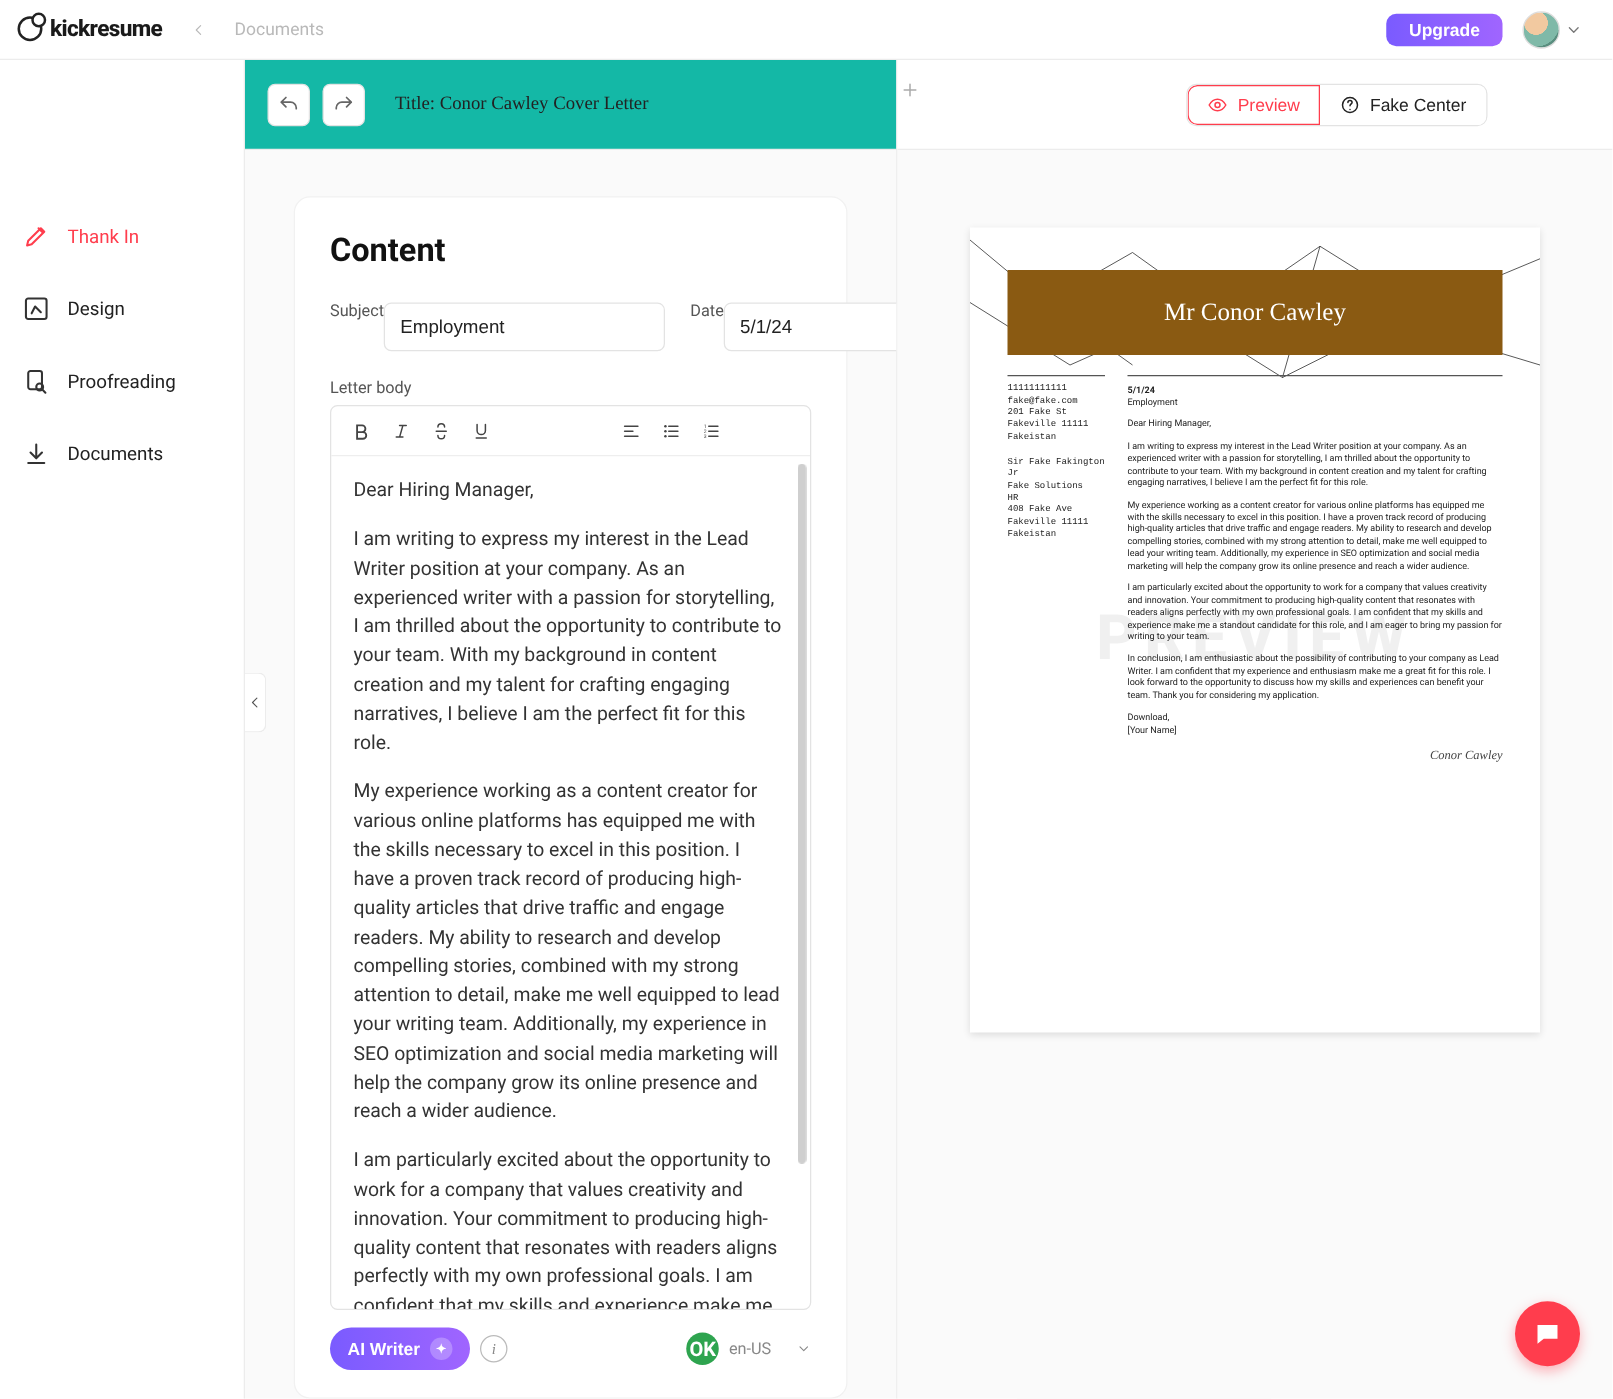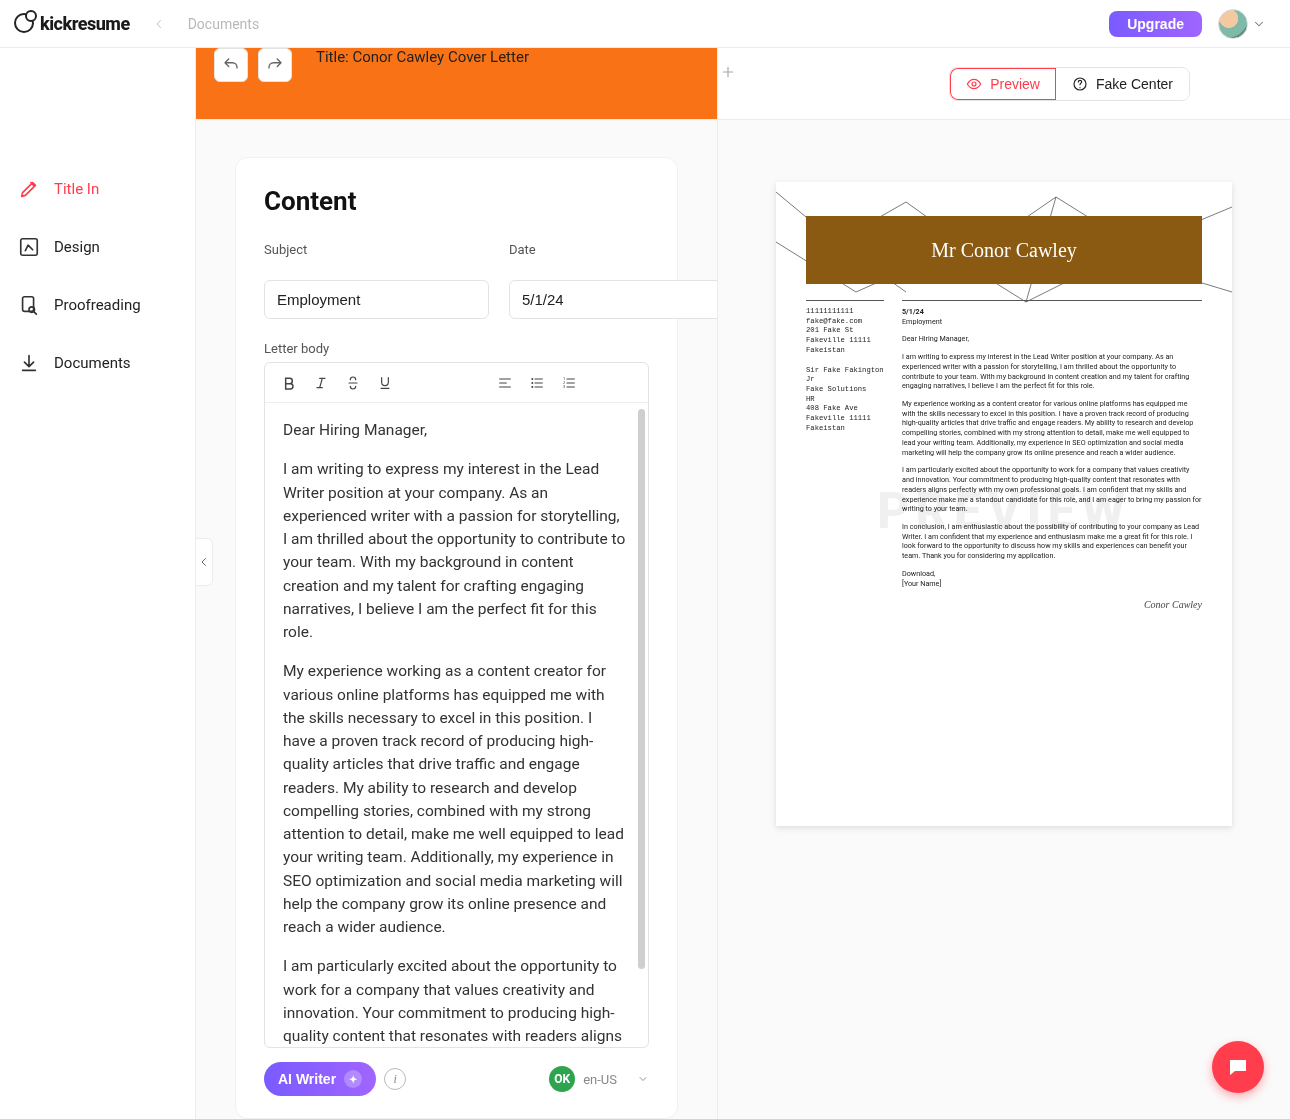--- a/index.html
+++ b/index.html
@@ -67,23 +67,23 @@
   .nav-item + .nav-item { margin-top: 16px; }
   .nav-icon { width:22px; height:22px; color:#333; display:flex; align-items:center; justify-content:center; }
 
   .center-col {
     width: 522px; position: relative;
     border-right: 1px solid #ececec;
     background: #fafafa;
     overflow: hidden;
   }
   .center-top {
-    height: 72px; display:flex; 
+    height: 72px; display:flex; align-items:center;
     padding: 0 18px; gap: 10px;
-    border-bottom: 1px solid #ececec; background:#f97316;
+    border-bottom: 1px solid #ececec; background:#14b8a6;font-family:Liberation Serif, serif;
   }
   .histbtn {
     width: 34px; height: 34px; border:1px solid #e3e3e3; border-radius:6px;
     display:flex; align-items:center; justify-content:center; cursor:pointer; color:#666;
     background:#fff;
   }
   .title-text { margin-left: 14px; font-size:15px; color:#222; }
 
   .collapse-tab {
     position:absolute; left:-1px; top: 490px;
@@ -94,21 +94,21 @@
 
   .card {
     background:#fff; margin: 38px 40px 0; border-radius:12px;
     padding: 28px 28px 22px; box-shadow: 0 0 0 1px #f1f1f1;
     position:relative;
     height: 960px;
     display:flex; flex-direction:column;
   }
   .card h2 { font-size:26px; margin-bottom: 26px; color:#111; }
   .row2 { display:flex; gap:20px; }
-  .field { display:flex; flex-direction:column; flex:1;gap:17px; }
+  .field { display:flex; flex-direction:row; flex:1; }
   .field-label { font-size:13px; color:#555; margin-bottom:6px; }
   .text-input {
     border:1px solid #e3e3e3; border-radius:6px; padding:10px 12px;
     font-size:15px; color:#222; background:#fff;
   }
   .body-label { font-size:13px; color:#555; margin:22px 0 6px; }
   .editor-frame { border:1px solid #e3e3e3; border-radius:6px; flex:1; display:flex; flex-direction:column; min-height:0; }
   .toolbar {
     height:40px; border-bottom:1px solid #eee; display:flex; align-items:center;
     padding: 0 10px; gap:4px;
@@ -140,21 +140,21 @@
   .ai-chip { background:rgba(255,255,255,0.25); border-radius:50%; width:18px; height:18px; display:flex; align-items:center; justify-content:center; font-size:10px; }
   .info-dot {
     width:22px; height:22px; border:1.5px solid #bbb; border-radius:50%;
     display:flex; align-items:center; justify-content:center; color:#888;
     margin-left:8px; font-style:italic; font-family:Georgia,serif; font-size:12px;
     cursor:pointer;
   }
   .footer-right { display:flex; align-items:center; gap:8px; color:#888; font-size:13px; }
   .ok-badge {
     background:#2ea44f; color:#fff; width:26px; height:26px; border-radius:50%;
-    display:flex; align-items:center; justify-content:center; font-size:12px; font-weight:700;
+    display:flex; align-items:center; justify-content:center; font-size:16px; font-weight:700;
   }
   .lang-sel { display:flex; align-items:center; gap:20px; cursor:pointer; }
 
   
   .right-col { flex:1; background:#fafafa; position:relative; }
   .right-top {
     height:72px; border-bottom:1px solid #ececec; background:#fff;
     display:flex; align-items:center; justify-content:flex-end; padding-right: 100px;
   }
   .seg {
@@ -236,21 +236,21 @@
 
 <div class="columns">
 
   <div class="leftnav">
     <div class="nav-item active">
       <span class="nav-icon">
         <svg width="22" height="22" viewBox="0 0 24 24">
             <path class="stroke" d="M4 20l4-1 11-11-3-3L5 16l-1 4zM14 5l3 3"></path>
           </svg>
       </span>
-      <span>Title In</span>
+      <span>Thank In</span>
     </div>
     <div class="nav-item">
       <span class="nav-icon">
         <svg width="22" height="22" viewBox="0 0 24 24">
             <rect class="stroke" x="3" y="3" width="18" height="18" rx="2"></rect>
             <path class="stroke" d="M8 16l3-6 5 5"></path>
           </svg>
       </span>
       <span>Design</span>
     </div>

